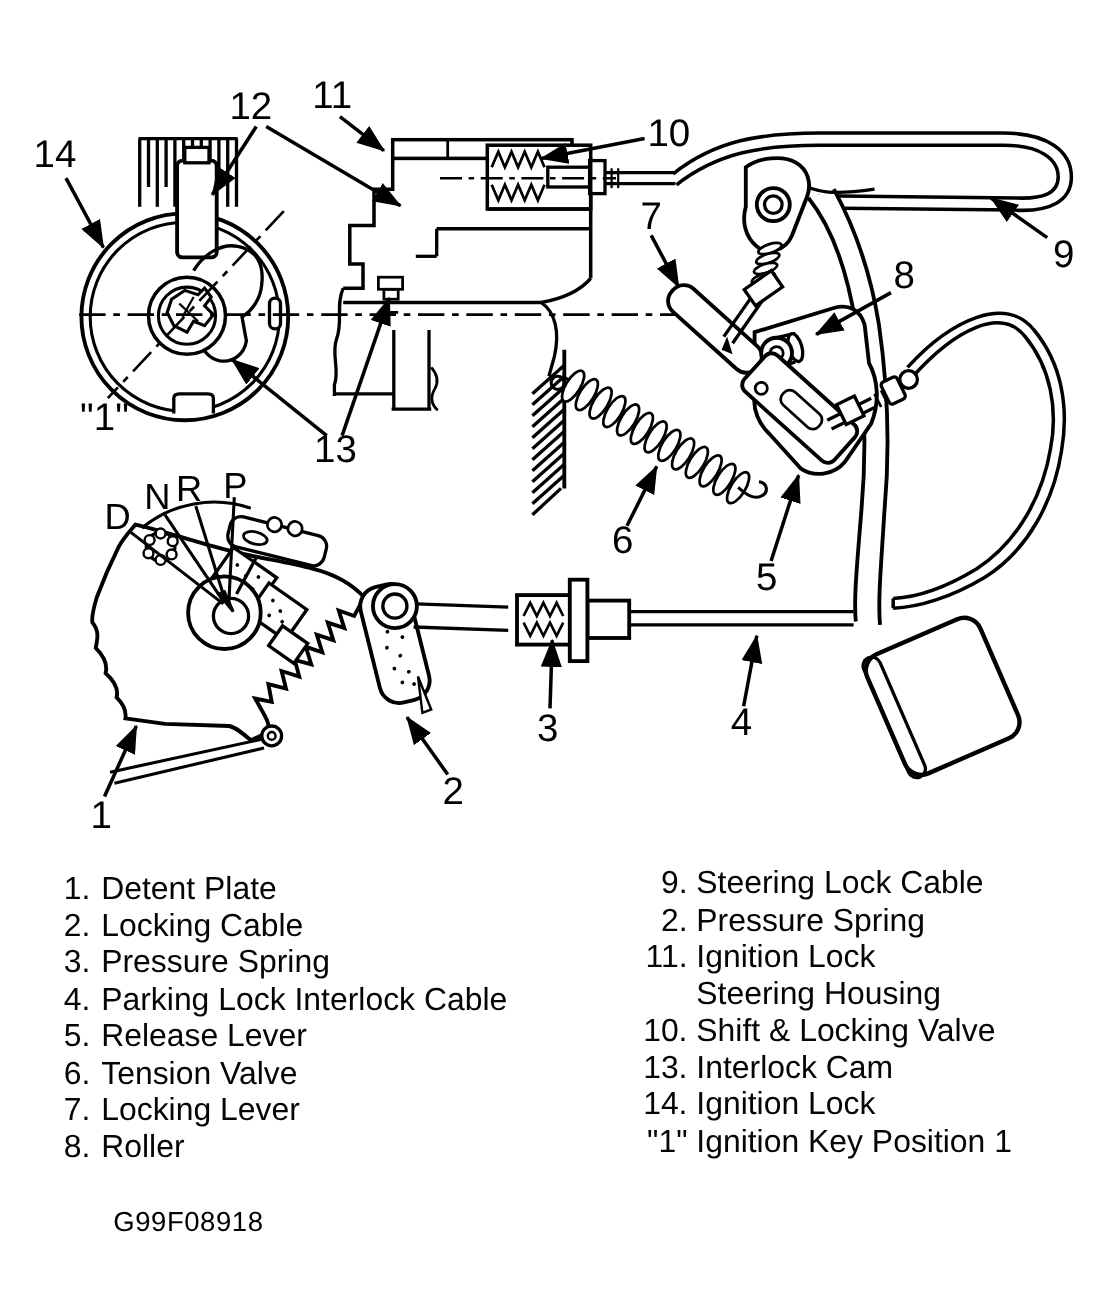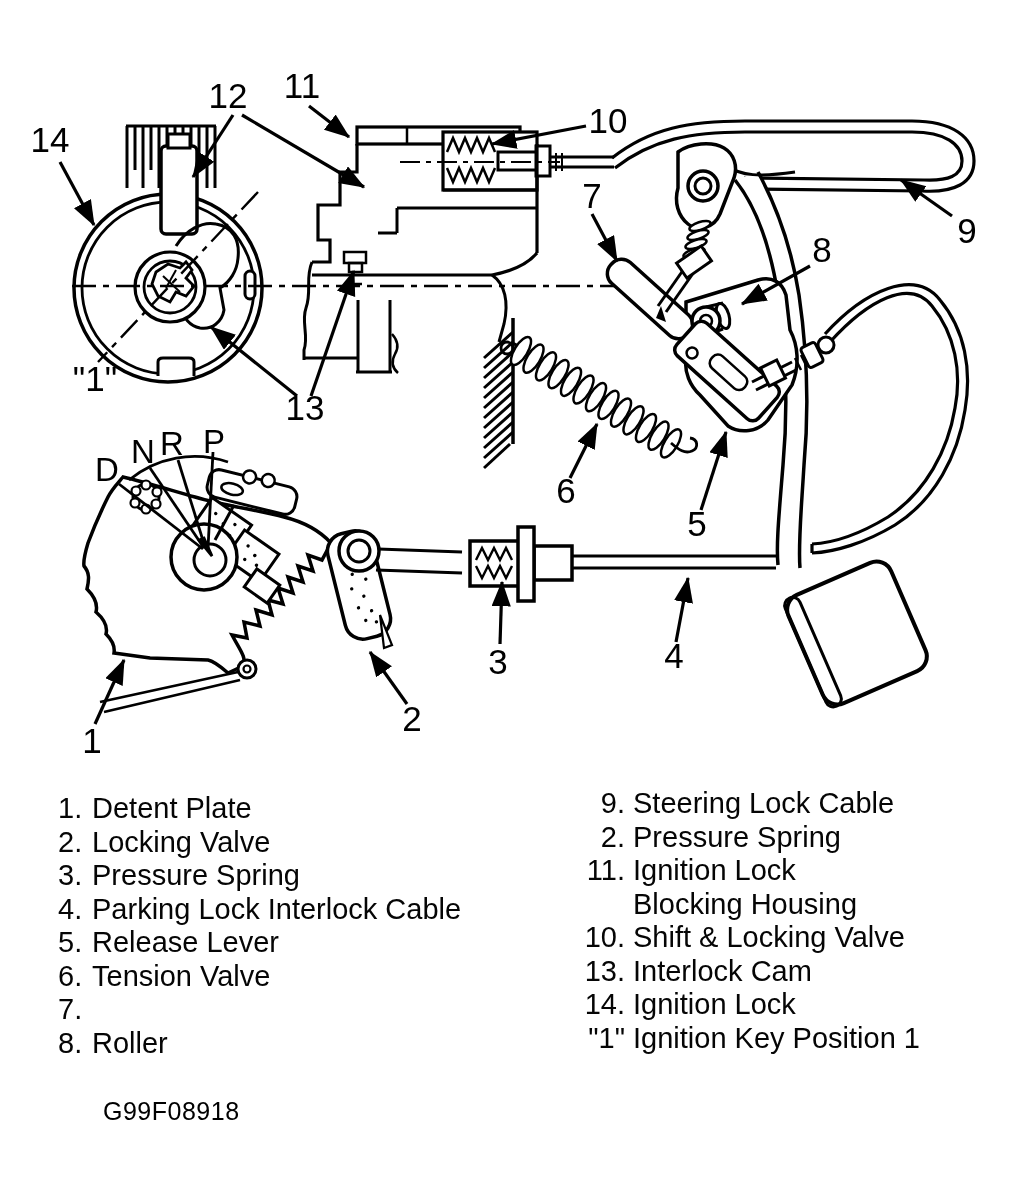--- a/index.html
+++ b/index.html
@@ -355,40 +355,41 @@
   </g>
 </svg>
 
 <div class="legend legend-left">
   <div class="legend-row">
         <span class="num">1.</span>
         <span class="lbl">Detent Plate</span>
       </div>
   <div class="legend-row">
         <span class="num">2.</span>
-        <span class="lbl">Locking Valve</span>
+        <span class="lbl">Locking Cable</span>
       </div>
   <div class="legend-row">
         <span class="num">3.</span>
         <span class="lbl">Pressure Spring</span>
       </div>
   <div class="legend-row">
         <span class="num">4.</span>
         <span class="lbl">Parking Lock Interlock Cable</span>
       </div>
   <div class="legend-row">
         <span class="num">5.</span>
         <span class="lbl">Release Lever</span>
       </div>
   <div class="legend-row">
         <span class="num">6.</span>
         <span class="lbl">Tension Valve</span>
       </div>
   <div class="legend-row">
         <span class="num">7.</span>
+        <span class="lbl">Locking Lever</span>
       </div>
   <div class="legend-row">
         <span class="num">8.</span>
         <span class="lbl">Roller</span>
       </div>
 </div>
 
 <div class="legend legend-right">
   <div class="legend-row">
         <span class="num">9.</span>
@@ -397,21 +398,21 @@
   <div class="legend-row">
         <span class="num">2.</span>
         <span class="lbl">Pressure Spring</span>
       </div>
   <div class="legend-row">
         <span class="num">11.</span>
         <span class="lbl">Ignition Lock</span>
       </div>
   <div class="legend-row">
         <span class="num"></span>
-        <span class="lbl">Blocking Housing</span>
+        <span class="lbl">Steering Housing</span>
       </div>
   <div class="legend-row">
         <span class="num">10.</span>
         <span class="lbl">Shift &amp; Locking Valve</span>
       </div>
   <div class="legend-row">
         <span class="num">13.</span>
         <span class="lbl">Interlock Cam</span>
       </div>
   <div class="legend-row">

